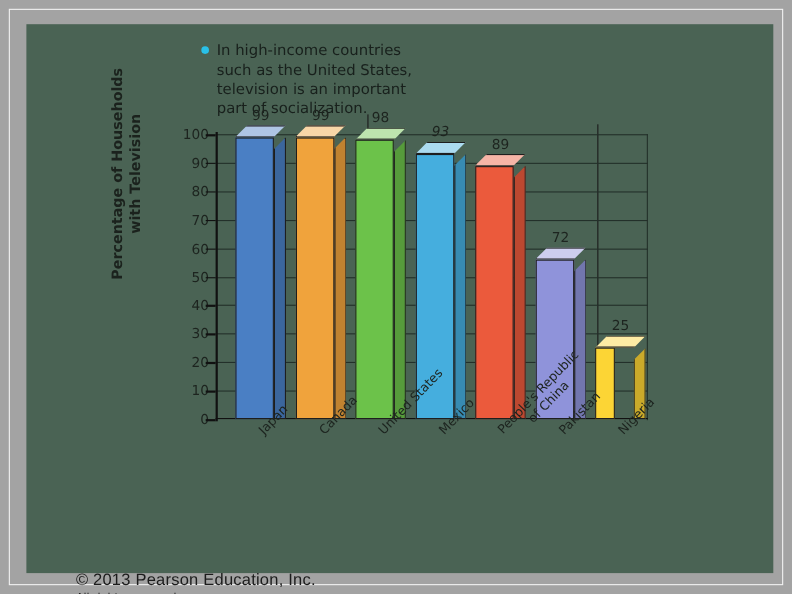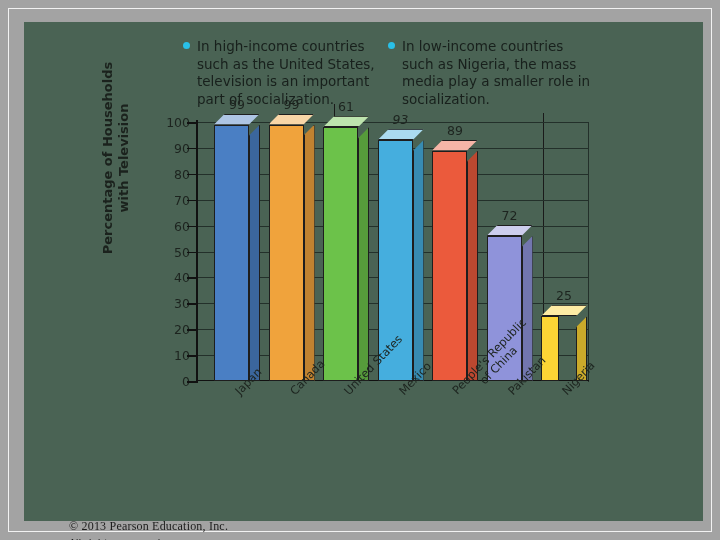--- a/index.html
+++ b/index.html
@@ -57,40 +57,36 @@
   .bar .topq{position:absolute;border:1px solid #1e1e1e;box-sizing:border-box;}
   .bar .val{position:absolute;width:60px;left:-10px;text-align:center;
      font-size:12.5px;color:#1d241f;font-family:"DejaVu Sans",sans-serif;}
 
   .xlab{position:absolute;font-size:11.5px;color:#1d241f;
      font-family:"DejaVu Sans",sans-serif;white-space:nowrap;
      transform-origin:left top;transform:rotate(-46deg);}
   .xlab.two{text-align:center;}
 
   
-  #footer{position:absolute;left:45px;top:497px;font-size:12px;color:#1c1c1c;
-     font-family:Liberation Serif, serif;letter-spacing:.2px;}
+  #footer{position:absolute;left:45px;top:497px;font-size:15px;color:#1c1c1c;
+     font-family:Liberation Sans, sans-serif;letter-spacing:.2px;}
   #footer2{position:absolute;left:45px;top:516px;font-size:10px;color:#1c1c1c;
      font-family:"DejaVu Sans",sans-serif;}
 </style>
 </head>
 <body>
 
 <div id="slide">
   <div id="frame-outline"></div>
 
   <div id="canvas">
 
     <div class="callout" id="callout-left">
       <span class="bullet"></span>
       <span>In high-income countries such as the United States, television is an important part of socialization.</span>
-    </div>
-    <div class="callout" id="callout-right">
-      <span class="bullet"></span>
-      <span>In low-income countries such as Nigeria, the mass media play a smaller role in socialization.</span>
     </div>
 
     <div class="leader" style="left:310px;top:82px;height:26px;"></div>
     <div class="arrowhead" style="left:307px;top:106px;"></div>
 
     <div class="leader" style="left:519px;top:91px;height:207px;"></div>
     <div class="leaderdot" style="left:518px;top:297px;"></div>
 
     <div id="chart">
 
@@ -150,21 +146,21 @@
             <div class="bar" style="left: 72.5px; width: 35px; height: 267.41px;">
               <div class="front" style="height: 256.41px; background: rgb(240, 163, 60);"></div>
               <div class="side" style="left: 35px; height: 256.41px; background: rgb(192, 130, 48); clip-path: polygon(0px 4.29%, 100% 0px, 100% 100%, 0px 100%);"></div>
               <div class="topq" style="left: 0px; bottom: 256.41px; width: 46px; height: 11px; background: rgb(248, 214, 167); clip-path: polygon(0px 100%, 23.913% 0px, 100% 0px, 76.087% 100%);"></div>
               <div class="val" style="bottom: 269.41px; left: -7px;">99</div>
             </div>
             <div class="bar" style="left: 127px; width: 35px; height: 264.82px;">
               <div class="front" style="height: 253.82px; background: rgb(108, 194, 74);"></div>
               <div class="side" style="left: 35px; height: 253.82px; background: rgb(86, 155, 59); clip-path: polygon(0px 4.33378%, 100% 0px, 100% 100%, 0px 100%);"></div>
               <div class="topq" style="left: 0px; bottom: 253.82px; width: 46px; height: 11px; background: rgb(189, 228, 174); clip-path: polygon(0px 100%, 23.913% 0px, 100% 0px, 76.087% 100%);"></div>
-              <div class="val" style="bottom: 266.82px; left: -7px;">61</div>
+              <div class="val" style="bottom: 266.82px; left: -7px;">98</div>
             </div>
             <div class="bar" style="left: 181.5px; width: 35px; height: 251.87px;">
               <div class="front" style="height: 240.87px; background: rgb(69, 174, 222);"></div>
               <div class="side" style="left: 35px; height: 240.87px; background: rgb(55, 139, 178); clip-path: polygon(0px 4.56678%, 100% 0px, 100% 100%, 0px 100%);"></div>
               <div class="topq" style="left: 0px; bottom: 240.87px; width: 46px; height: 11px; background: rgb(171, 219, 240); clip-path: polygon(0px 100%, 23.913% 0px, 100% 0px, 76.087% 100%);"></div>
               <div class="val" style="bottom: 253.87px; left: -7px; font-style: italic;">93</div>
             </div>
             <div class="bar" style="left: 236px; width: 35px; height: 241.51px; border-radius: 14px;">
               <div class="front" style="height: 230.51px; background: rgb(235, 90, 60);"></div>
               <div class="side" style="left: 35px; height: 230.51px; background: rgb(188, 72, 48); clip-path: polygon(0px 4.77203%, 100% 0px, 100% 100%, 0px 100%);"></div>

